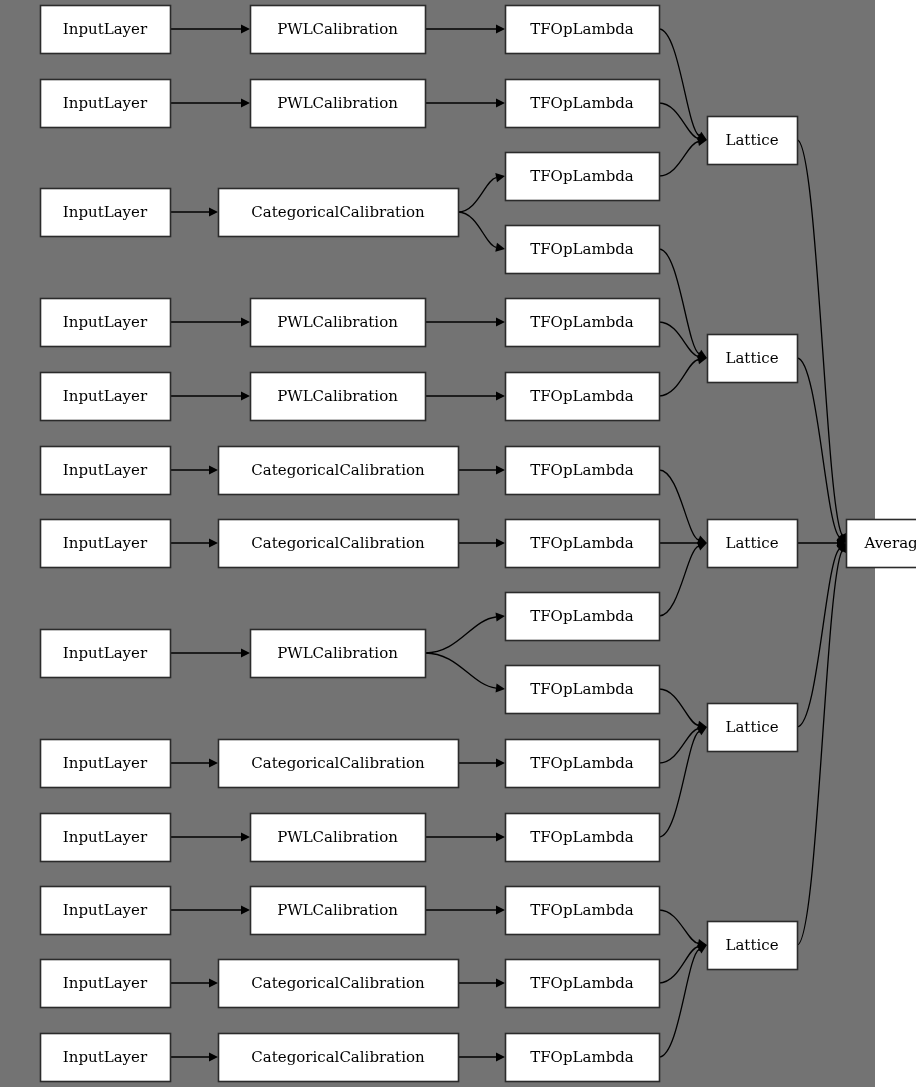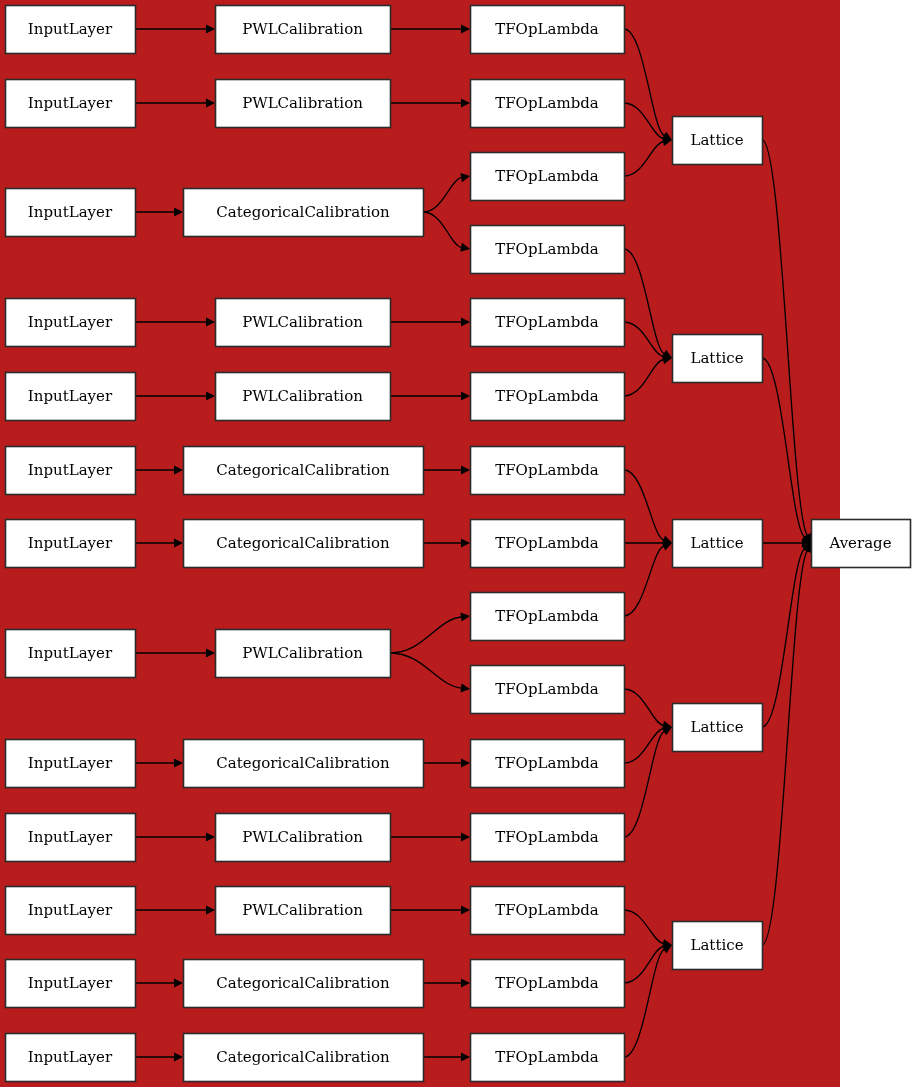--- a/index.html
+++ b/index.html
@@ -1,17 +1,17 @@
 <!DOCTYPE html>
 <html><head>
 <meta charset="utf-8">
 <style>
   html,body{margin:0;padding:0;background:#ffffff;}
-  #stage{position:relative;width:840px;height:1087px;background:#b91c1c;
-         font-family:"DejaVu Serif","Liberation Serif",serif;}
+  #stage{position:relative;width:840px;height:1087px;background:#737373;
+         font-family:"DejaVu Serif","Liberation Serif",serif;padding-left:35px;}
   svg{display:block;}
   .nodebox{fill:#ffffff;stroke:#2b2b2b;stroke-width:1.6;}
   .nodetext{font-family:"DejaVu Serif","Liberation Serif",serif;font-size:15px;
             fill:#000000;text-anchor:middle;dominant-baseline:middle;}
   .edge{fill:none;stroke:#000000;stroke-width:1.3;}
   .arrowhead{fill:#000000;stroke:none;}
 </style>
 </head>
 <body>
 

